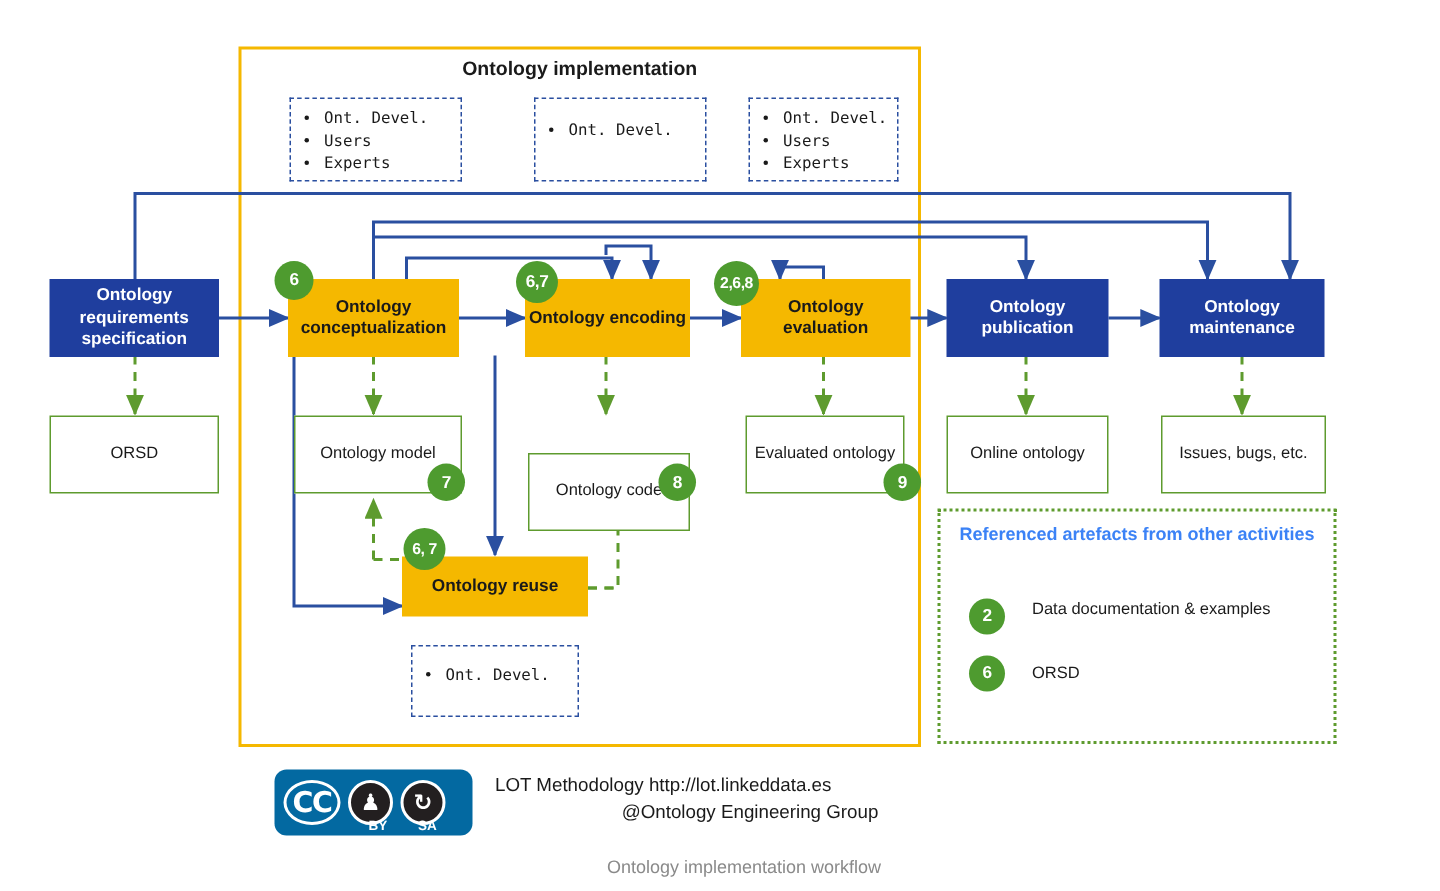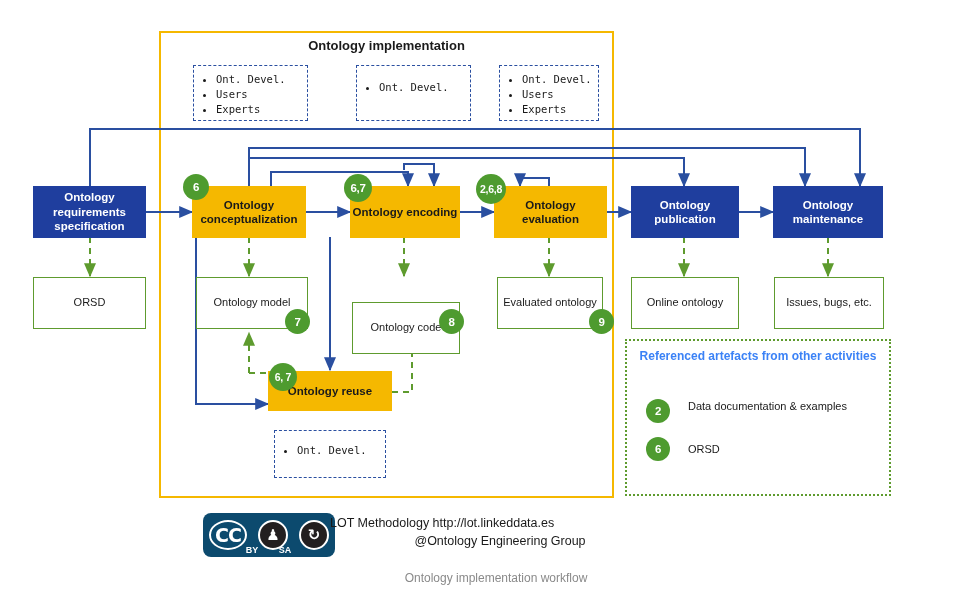--- a/index.html
+++ b/index.html
@@ -102,28 +102,27 @@
     text-align: center;
   }
   .legend-text {
     font-size: 11px;
     color: #1a1a1a;
     line-height: 1.3;
   }
 
   
   .cc-badge {
-    background: #0c4a6e;
+    background: #0369a1;
     border-radius: 8px;
     display: flex;
     align-items: center;
-    justify-content: space-between;
+    justify-content: flex-start;
     gap: 5px;
     padding: 0 6px;
-    margin-left: 20px;
   }
   .cc-circle {
     width: 26px; height: 26px;
     border-radius: 50%;
     background: #231F20;
     border: 2.5px solid #ffffff;
     color: #ffffff;
     display: flex; align-items: center; justify-content: center;
     font-family: "DejaVu Sans", sans-serif;
     font-size: 15px;
@@ -268,21 +267,21 @@
   <div class="abs badge" style="left:344px; top:174px; width:28px; height:28px;">6,7</div>
 
   <div class="abs badge" style="left:476px; top:174px; width:30px; height:30px; font-size:10.5px;">2,6,8</div>
 
   <div class="abs badge" style="left:285px; top:309px; width:25px; height:25px;">7</div>
 
   <div class="abs badge" style="left:439px; top:309px; width:25px; height:25px;">8</div>
 
   <div class="abs badge" style="left:589px; top:309px; width:25px; height:25px;">9</div>
 
-  <div class="abs badge" style="left:269px; top:363px; width:28px; height:28px; font-size:10.5px;">6, 7</div>
+  <div class="abs badge" style="left:269px; top:352px; width:28px; height:28px; font-size:10.5px;">6, 7</div>
 
   <div class="abs legend-box" style="left:625px; top:339px; width:266px; height:157px;"></div>
   <div class="abs legend-title" style="left:637px; top:348px; width:242px; line-height:1.35;">Referenced artefacts from other activities</div>
 
   <div class="abs badge" style="left:646px; top:399px; width:24px; height:24px;">2</div>
   <div class="abs legend-text" style="left:688px; top:399px; width:190px;">Data documentation &amp; examples</div>
 
   <div class="abs badge" style="left:646px; top:437px; width:24px; height:24px;">6</div>
   <div class="abs legend-text" style="left:688px; top:442px; width:190px;">ORSD</div>
 

